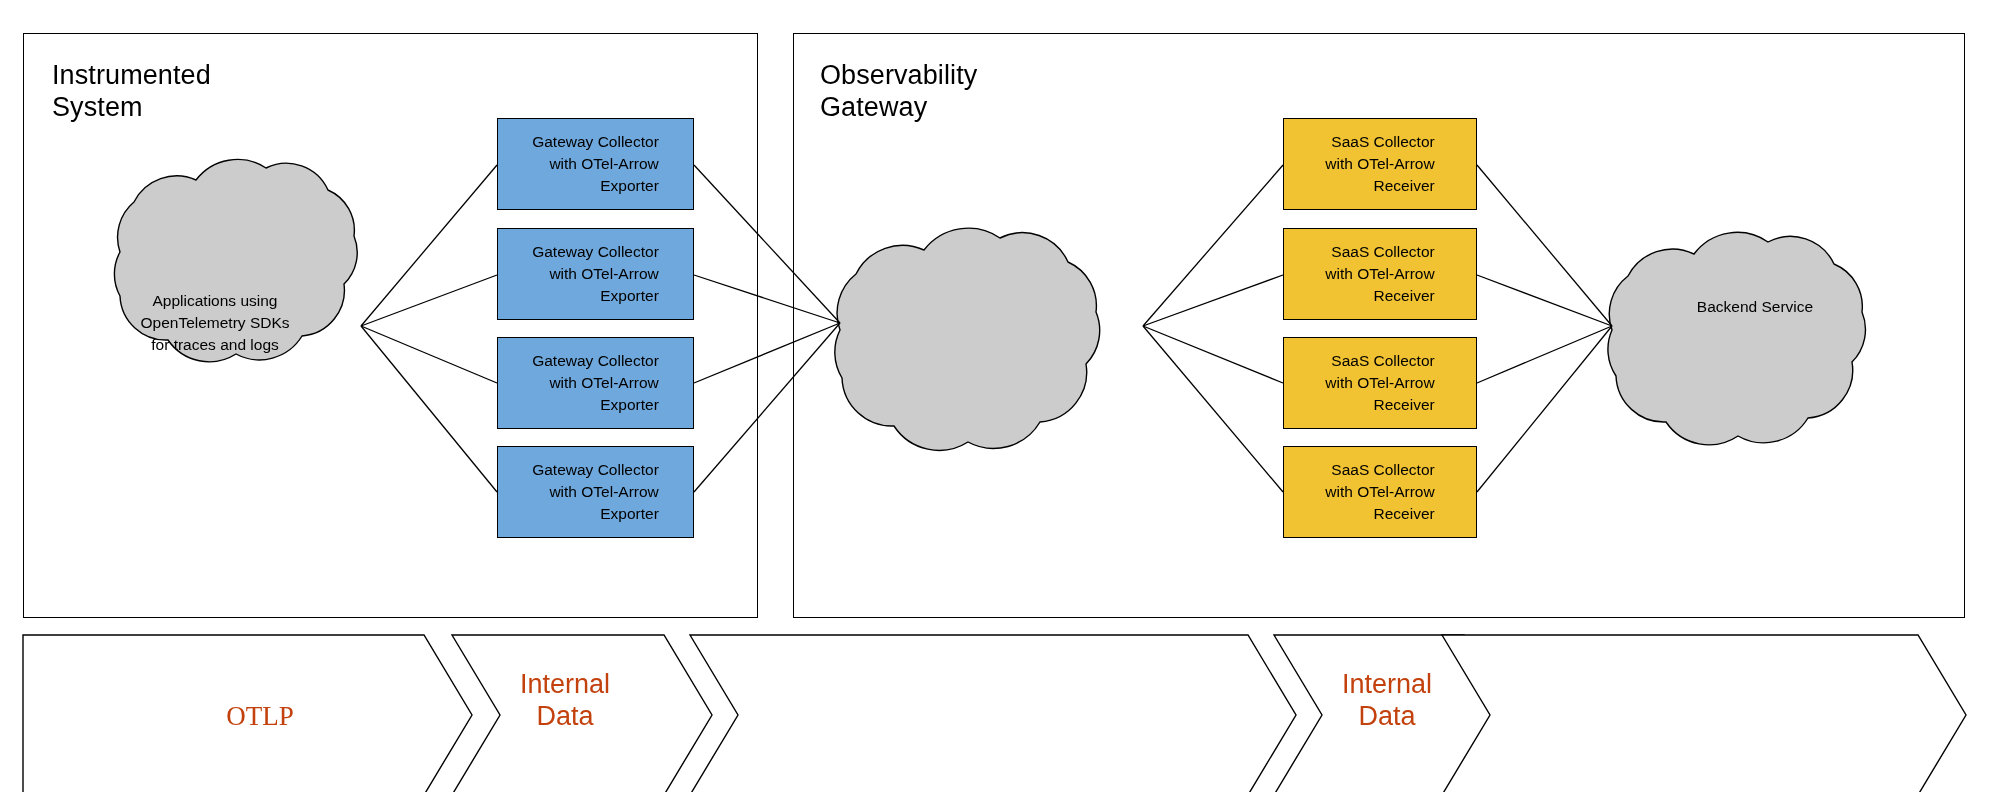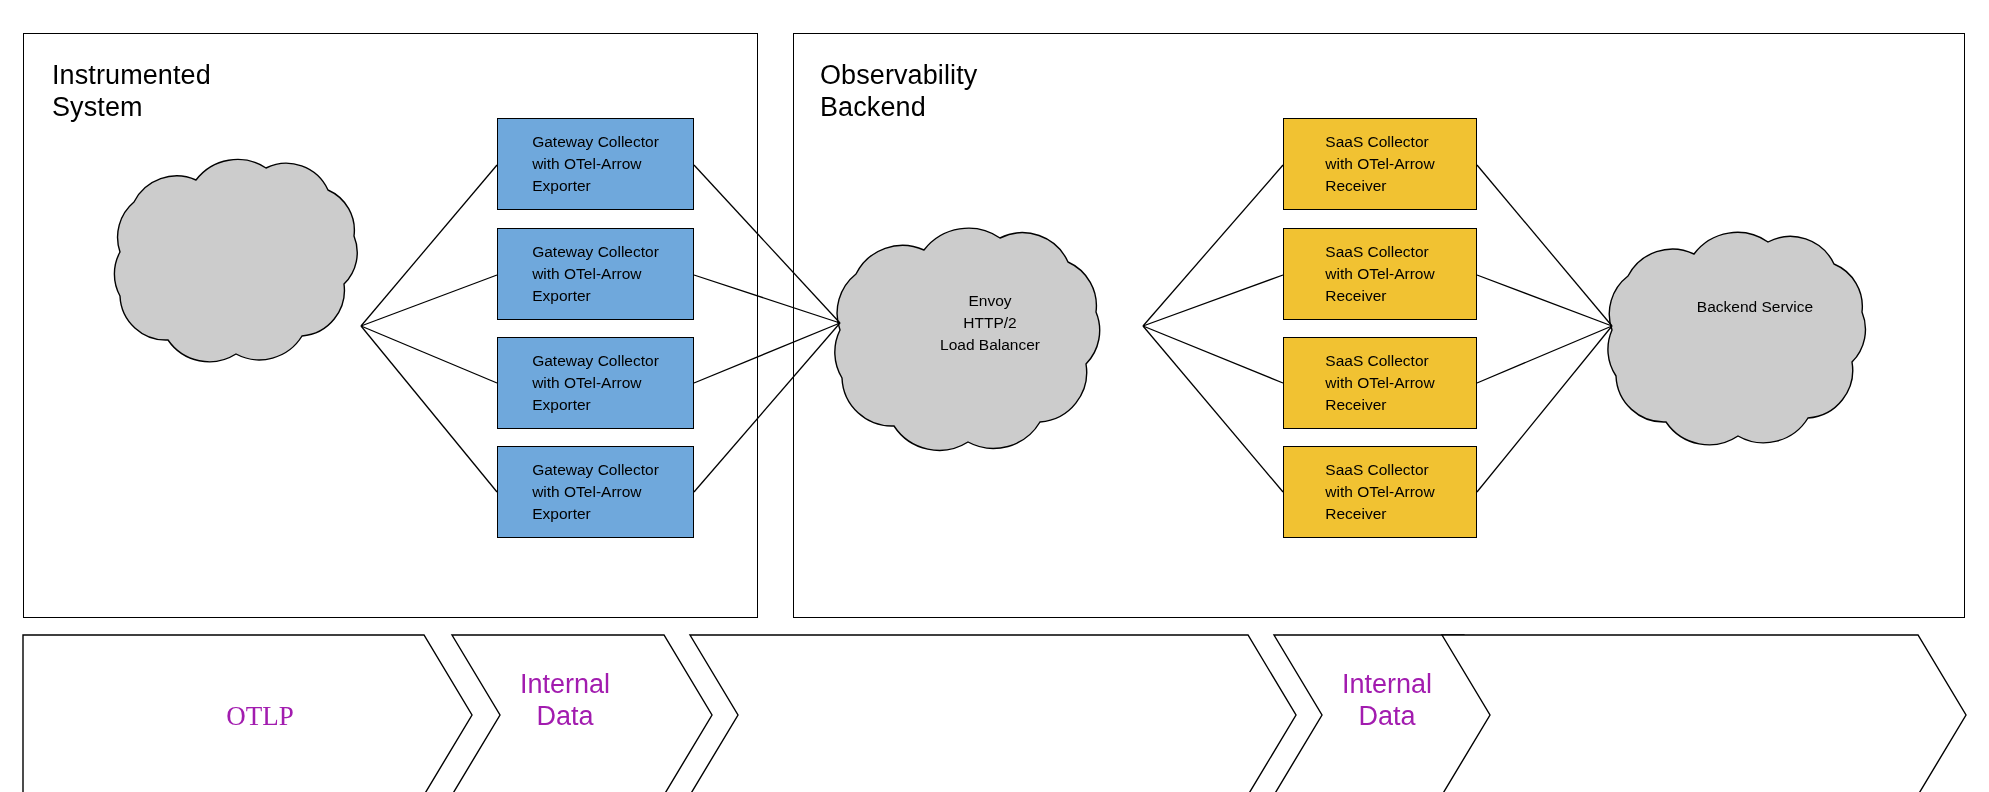--- a/index.html
+++ b/index.html
@@ -39,57 +39,57 @@
     white-space: pre-line;
     letter-spacing: 0.1px;
   }
   .node-box {
     position: absolute;
     border: 1px solid #000000;
     box-sizing: border-box;
     display: flex;
     align-items: center;
     justify-content: center;
-    text-align: left;
+    text-align: right;
     font-size: 15.5px;
     color: #000000;
     line-height: 1.42;
     white-space: pre-line;
   }
   .cloud-label {
     position: absolute;
     text-align: center;
     font-size: 15.5px;
     color: #000000;
     line-height: 1.42;
     white-space: pre-line;
     pointer-events: none;
   }
   .chevron-label {
     position: absolute;
     text-align: center;
     font-size: 27px;
-    color: #a21caf;
+    color: #c2410c;
     line-height: 1.2;
     white-space: pre-line;
     pointer-events: none;
   }
 </style>
 </head>
 <body>
 
 <div id="stage">
 
   <div class="group-box" style="left:23px; top:33px; width:735px; height:585px;"></div>
   <div class="group-box" style="left:793px; top:33px; width:1172px; height:585px;"></div>
 
   <div class="group-title" style="left:52px; top:60px; width:300px;">Instrumented
 System</div>
   <div class="group-title" style="left:820px; top:60px; width:320px;">Observability
-Backend</div>
+Gateway</div>
 
   <svg class="layer" viewBox="0 0 1989 792" xmlns="http://www.w3.org/2000/svg">
 
     <g>
       <path d="M120 252
                a46 46 0 0 1 14 -50
                a48 48 0 0 1 62 -22
                a52 52 0 0 1 70 -12
                a46 46 0 0 1 62 22
                a44 44 0 0 1 26 46
@@ -161,23 +161,23 @@
 
     <g fill="#ffffff" stroke="#000000" stroke-width="1.4">
       <path d="M23 635 L424 635 L472 715 L424 795 L23 795 Z"></path>
       <path d="M452 635 L664 635 L712 715 L664 795 L452 795 L500 715 Z"></path>
       <path d="M690 635 L1248 635 L1296 715 L1248 795 L690 795 L738 715 Z"></path>
       <path d="M1274 635 L1464 635 L1512 715 L1464 795 L1274 795 L1322 715 Z"></path>
       <path d="M1442 635 L1918 635 L1966 715 L1918 795 L1442 795 L1490 715 Z"></path>
     </g>
   </svg>
 
-  <div class="cloud-label" style="left:850px; top:290px; width:280px;">Envoy
-HTTP/2
-Load Balancer</div>
+  <div class="cloud-label" style="left:90px; top:290px; width:250px;">Applications using
+OpenTelemetry SDKs
+for traces and logs</div>
   <div class="cloud-label" style="left:1630px; top:296px; width:250px;">Backend Service</div>
 
   <div class="node-box" style="left:497px; top:118px; width:197px; height:92px; background:#6FA8DC;">
     <span>Gateway Collector
 with OTel-Arrow
 Exporter</span>
   </div>
   <div class="node-box" style="left:497px; top:228px; width:197px; height:92px; background:#6FA8DC;">
     <span>Gateway Collector
 with OTel-Arrow

